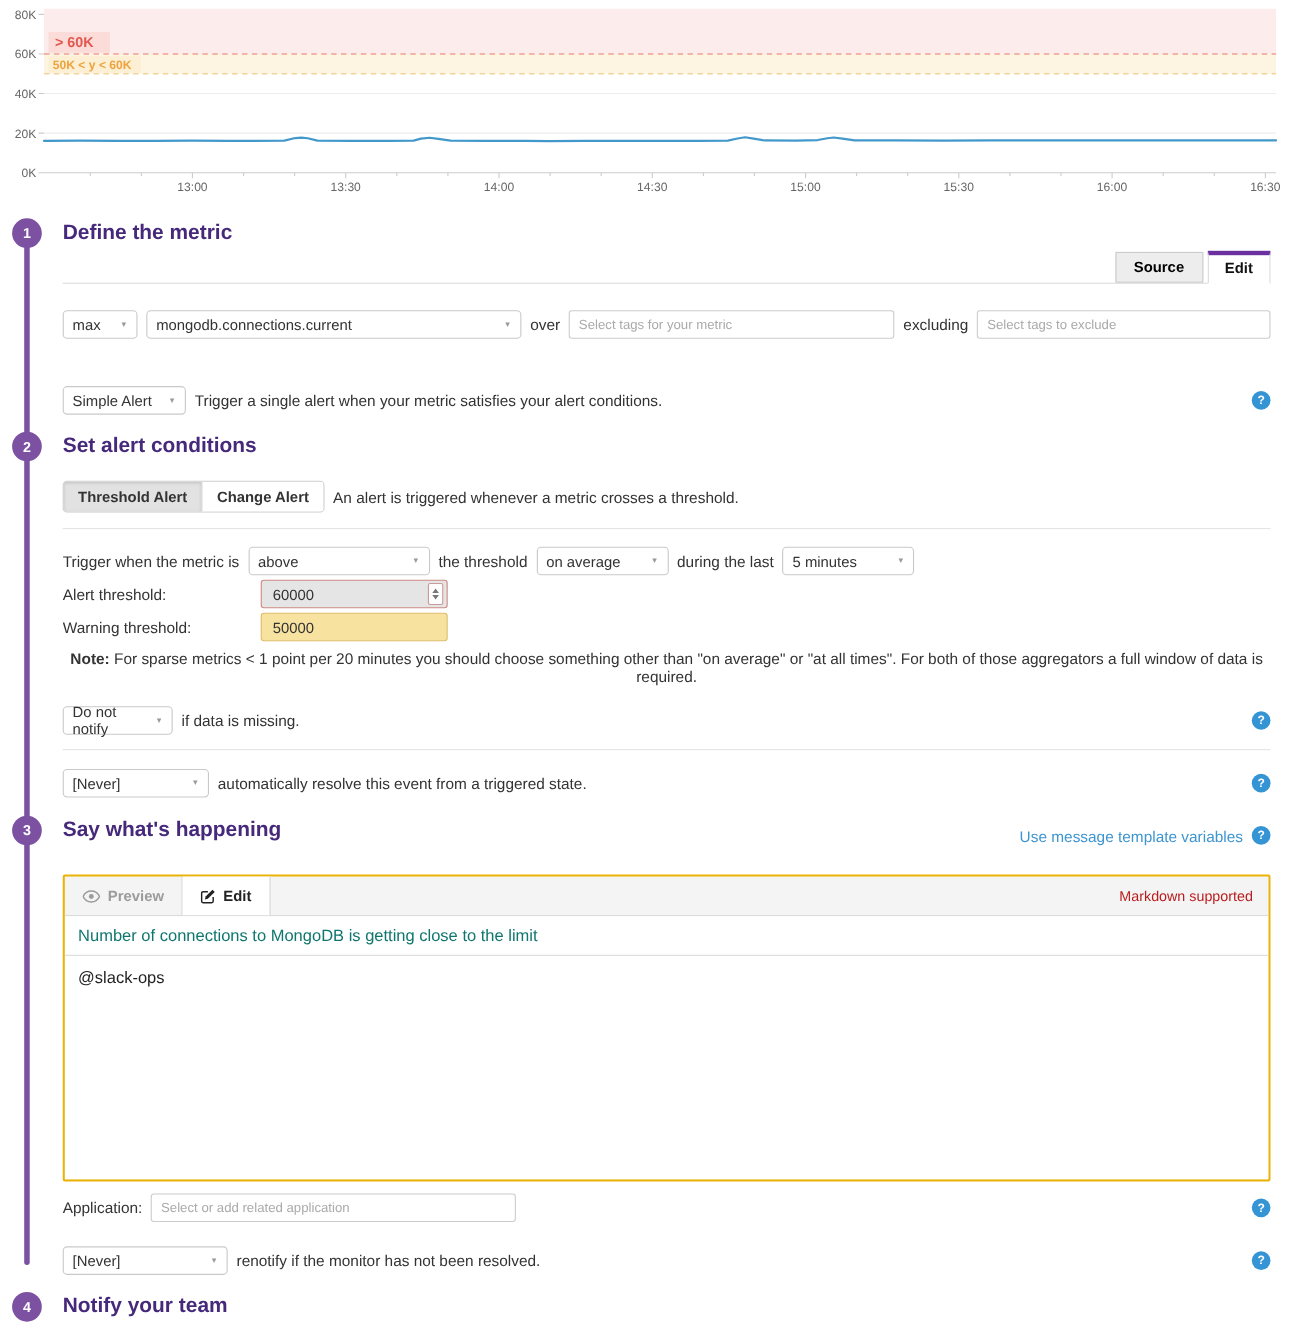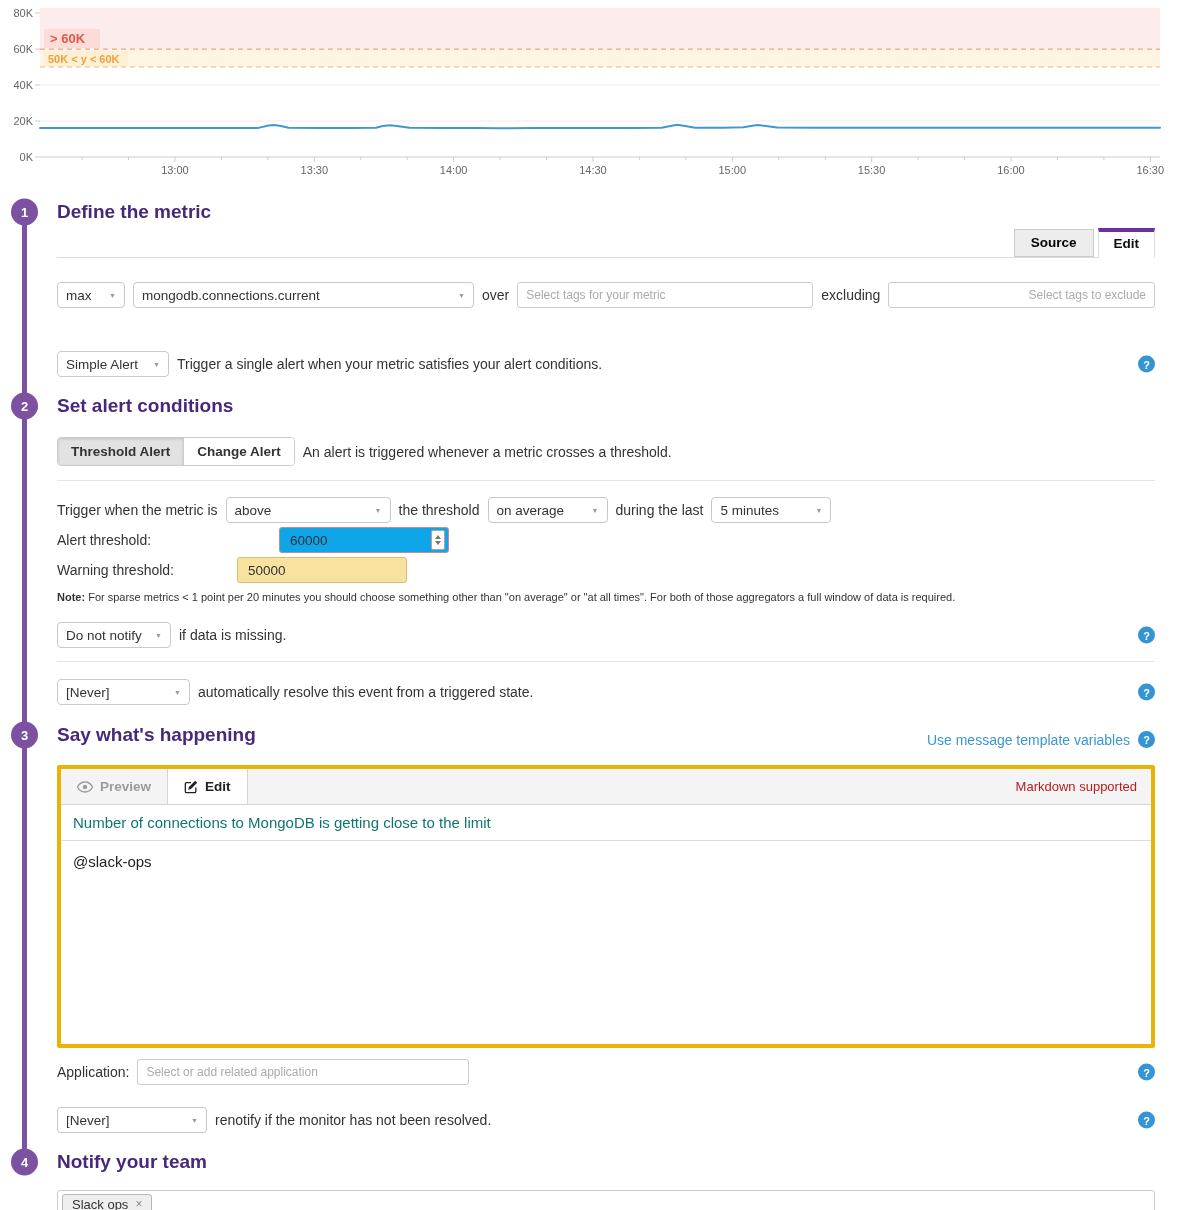--- a/index.html
+++ b/index.html
@@ -39,34 +39,34 @@
   
   .btngroup { display:inline-flex; border:1px solid #ccc; border-radius:4px; overflow:hidden; flex:none; }
   .tbtn { padding:6px 13px; font-size:13.5px; font-weight:bold; background:#fff; color:#333; cursor:pointer; }
   .tbtn.active { background:#e2e2e2; box-shadow:inset 0 1px 3px rgba(0,0,0,.15); }
   .tbtn + .tbtn { border-left:1px solid #ccc; }
 
   
   .thr-label { width:172px; flex:none; }
   .thr { display:flex; align-items:center; width:170px; height:26px; border-radius:3px; padding:0 3px 0 8px; flex:none; }
   .thr input { flex:1; min-width:0; background:transparent; border:none; outline:none; font-size:13.5px; font-family:"Liberation Sans", sans-serif; color:#333; }
-  .thr.alert { background:#0ea5e9; border:1px solid #cd8984;margin-left:42px; }
+  .thr.alert { background:#e5e5e5; border:1px solid #cd8984; }
   .thr.warn  { background:#f8e2a0; border:1px solid #ddbd6d; }
   .spin { display:flex; flex-direction:column; justify-content:center; gap:2px; width:14px; height:20px; background:#fdfdfd; border:1px solid #c99; border-radius:2px; cursor:pointer; }
   .spin i { display:block; width:0; height:0; margin:0 auto; border-left:3px solid transparent; border-right:3px solid transparent; }
   .spin .up { border-bottom:4px solid #777; }
   .spin .dn { border-top:4px solid #777; }
 
-  .note { font-size:11px; color:#333; }
+  .note { font-size:14px; color:#333;text-align:center; }
   .note b { font-weight:bold; }
 
   .link { color:#3e95d0; font-size:14px; cursor:pointer; text-decoration:none; }
 
   
-  .msgbox { border:4px solid #eab308; border-radius:2px; margin-top:17px; background:#fff; }
+  .msgbox { border:2px solid #eab308; border-radius:2px; margin-top:27px; background:#fff; }
   .msg-header { display:flex; align-items:stretch; background:#f4f4f4; border-bottom:1px solid #d5d5d5; height:36px; }
   .mtab { display:flex; align-items:center; gap:7px; padding:0 16px; font-size:13.5px; font-weight:bold; cursor:pointer; }
   .mtab.preview { color:#9b9b9b; border-right:1px solid #d5d5d5; }
   .mtab.edit { color:#222; background:#fff; border-right:1px solid #d5d5d5; }
   .markdown-note { margin-left:auto; align-self:center; color:#b91c1c; font-size:13px; padding-right:14px; }
   .msg-title input { width:100%; border:none; border-bottom:1px solid #dcdcdc; outline:none; padding:9px 12px; font-size:15px;
                      font-family:"Liberation Sans", sans-serif; color:#0f766e; }
   .msg-body textarea { display:block; width:100%; height:203px; border:none; outline:none; resize:none; padding:12px; font-size:15px;
                        font-family:"Liberation Sans", sans-serif; color:#222; }
 
@@ -160,21 +160,21 @@
       <span>max</span>
       <span class="caret">▼</span>
     </div>
     <div class="select" style="width:341px">
       <span>mongodb.connections.current</span>
       <span class="caret">▼</span>
     </div>
     <span>over</span>
     <input class="text" style="width: 296px;" placeholder="Select tags for your metric">
     <span>excluding</span>
-    <input class="text" style="flex: 1 1 0%; text-align: right;" placeholder="Select tags to exclude">
+    <input class="text" style="flex: 1 1 0%;" placeholder="Select tags to exclude">
   </div>
 
   <div class="row mt36">
     <div class="select" style="width:112px">
       <span>Simple Alert</span>
       <span class="caret">▼</span>
     </div>
     <span>Trigger a single alert when your metric satisfies your alert conditions.</span>
     <span class="help">?</span>
   </div>
@@ -228,21 +228,21 @@
     <div class="thr warn">
       <input value="50000" style="">
     </div>
   </div>
 
   <div class="note mt8">
     <b>Note:</b><span> For sparse metrics &lt; 1 point per 20 minutes you should choose something other than "on average" or "at all times". For both of those aggregators a full window of data is required.</span>
   </div>
 
   <div class="row mt19">
-    <div class="select" style="width:114px">
+    <div class="select" style="width:100px">
       <span>Do not notify</span>
       <span class="caret">▼</span>
     </div>
     <span>if data is missing.</span>
     <span class="help">?</span>
   </div>
 
   <hr class="divider mt13">
 
   <div class="row mt17">

